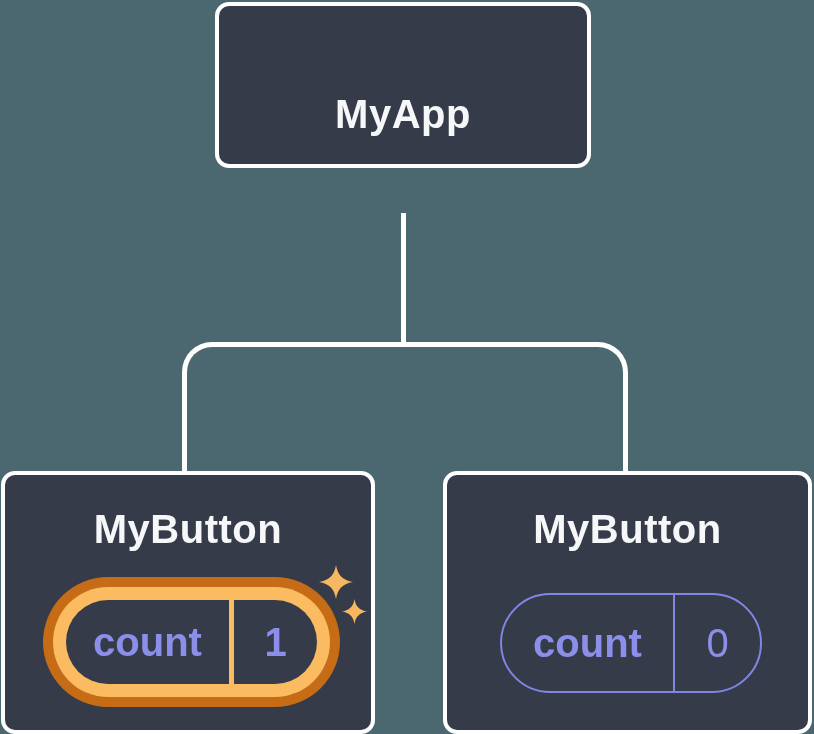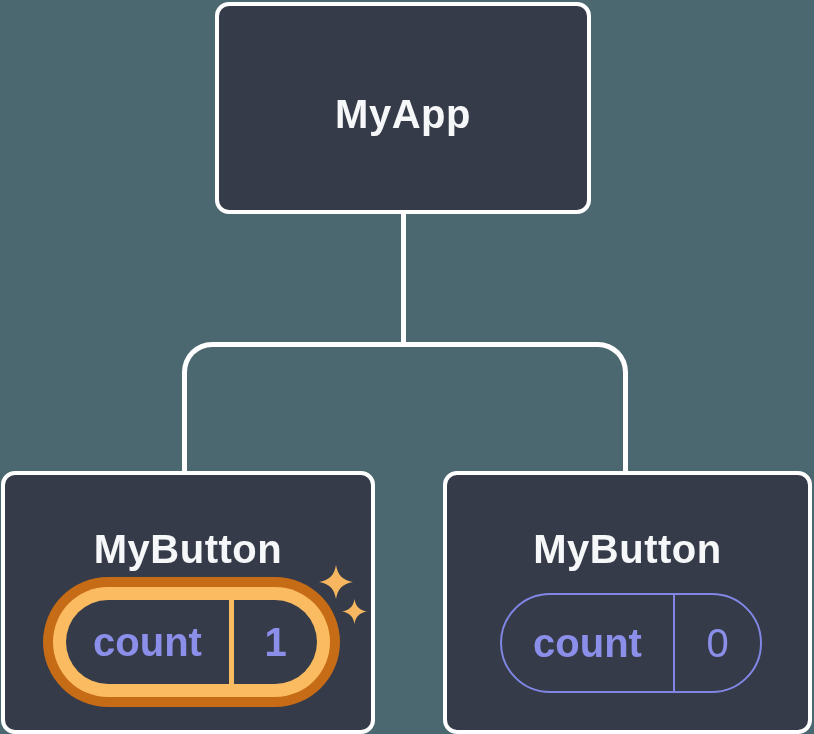--- a/index.html
+++ b/index.html
@@ -14,33 +14,33 @@
     overflow:hidden;
   }
   
   .node{
     position:absolute;
     background:#353B48;
     border:4px solid #FFFFFF;
     border-radius:14px;
     box-sizing:border-box;
   }
-  .node-root{left:215px;top:2px;width:376px;height:212px;}
+  .node-root{left:215px;top:2px;width:376px;height:166px;}
   .node-child-left{left:1px;top:471px;width:374px;height:263px;}
   .node-child-right{left:443px;top:471px;width:369px;height:263px;}
   .node-title{
     position:absolute;left:0;width:100%;
     text-align:center;
     color:#F6F7F9;
     font-size:40px;font-weight:600;
     letter-spacing:0.5px;
   }
   .node-root .node-title{top:86px;}
   .node-child-left .node-title,
-  .node-child-right .node-title{top:52px;}
+  .node-child-right .node-title{top:32px;}
   
   .connector-vert{
     position:absolute;
     left:401px;top:213px;width:5px;height:131px;
     background:#FFFFFF;
   }
   .branch-bracket{
     position:absolute;
     left:182px;top:342px;width:446px;height:131px;
     box-sizing:border-box;

